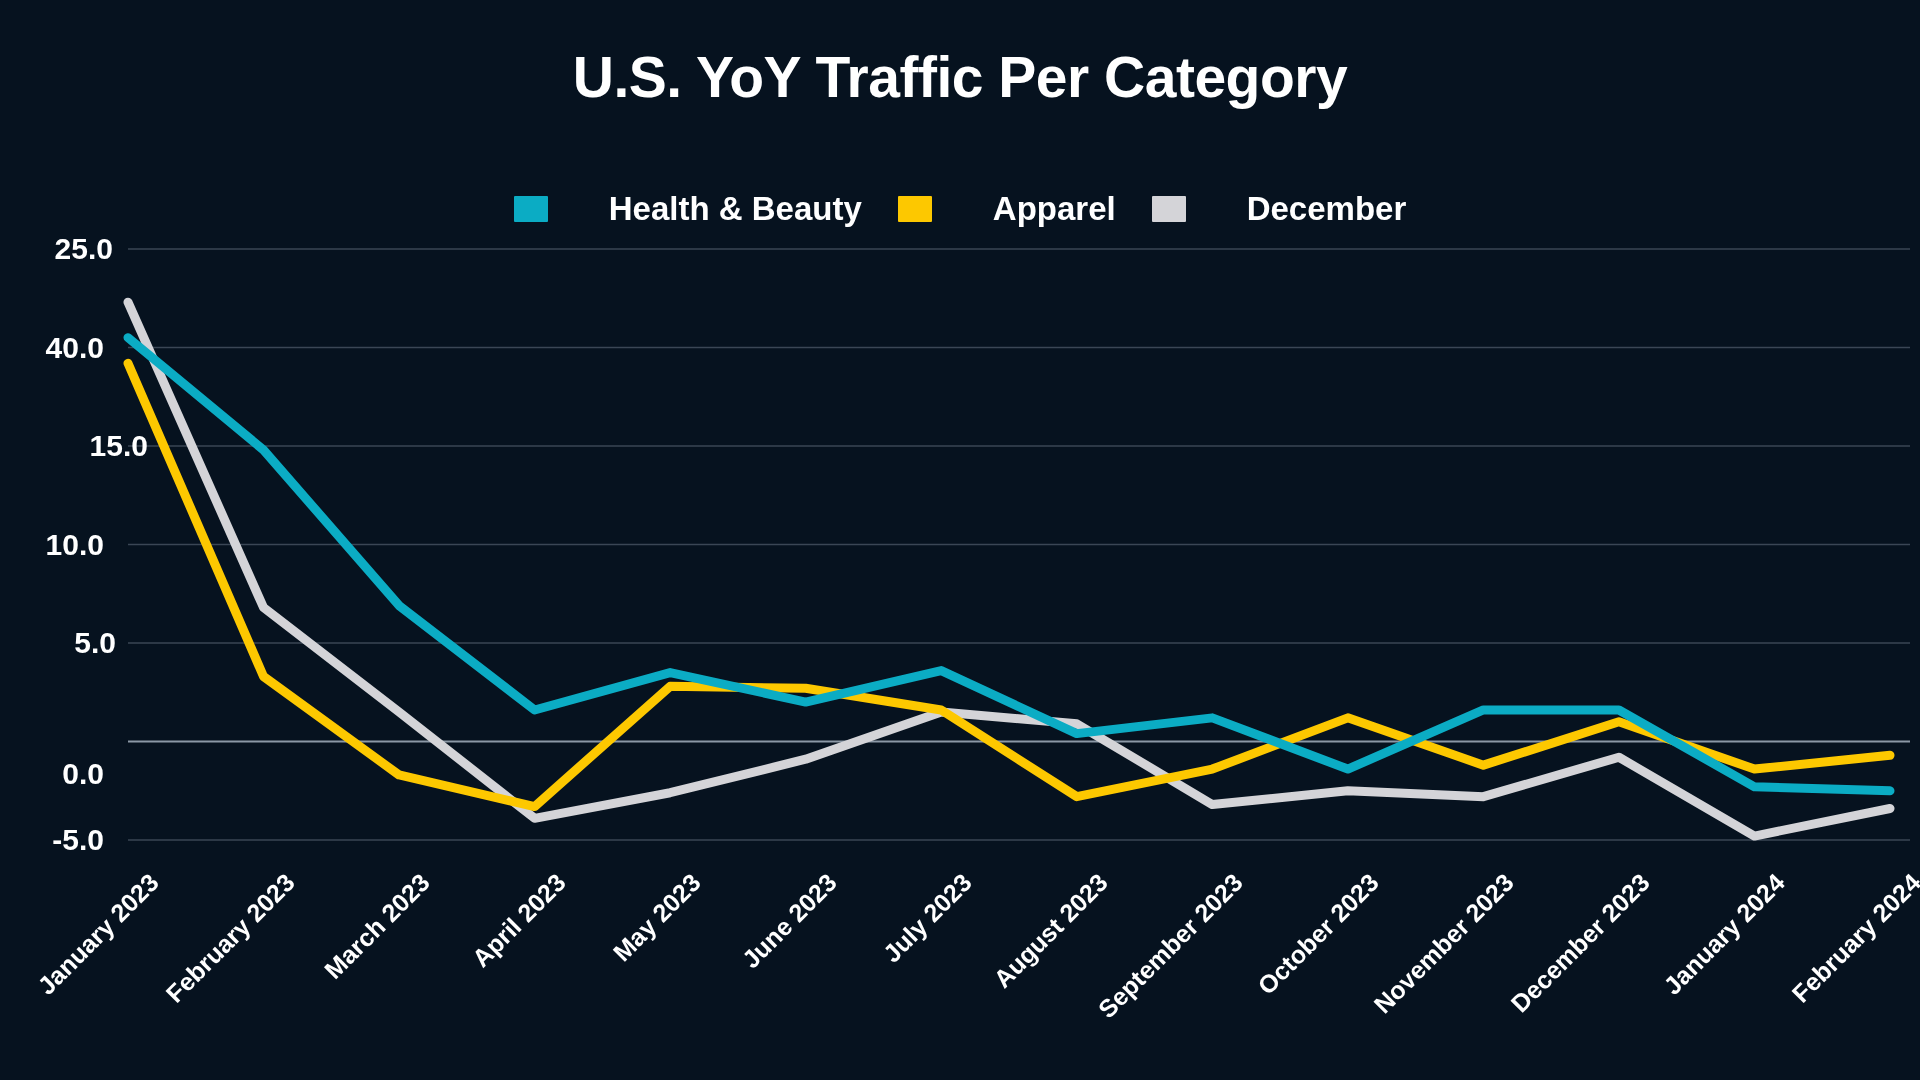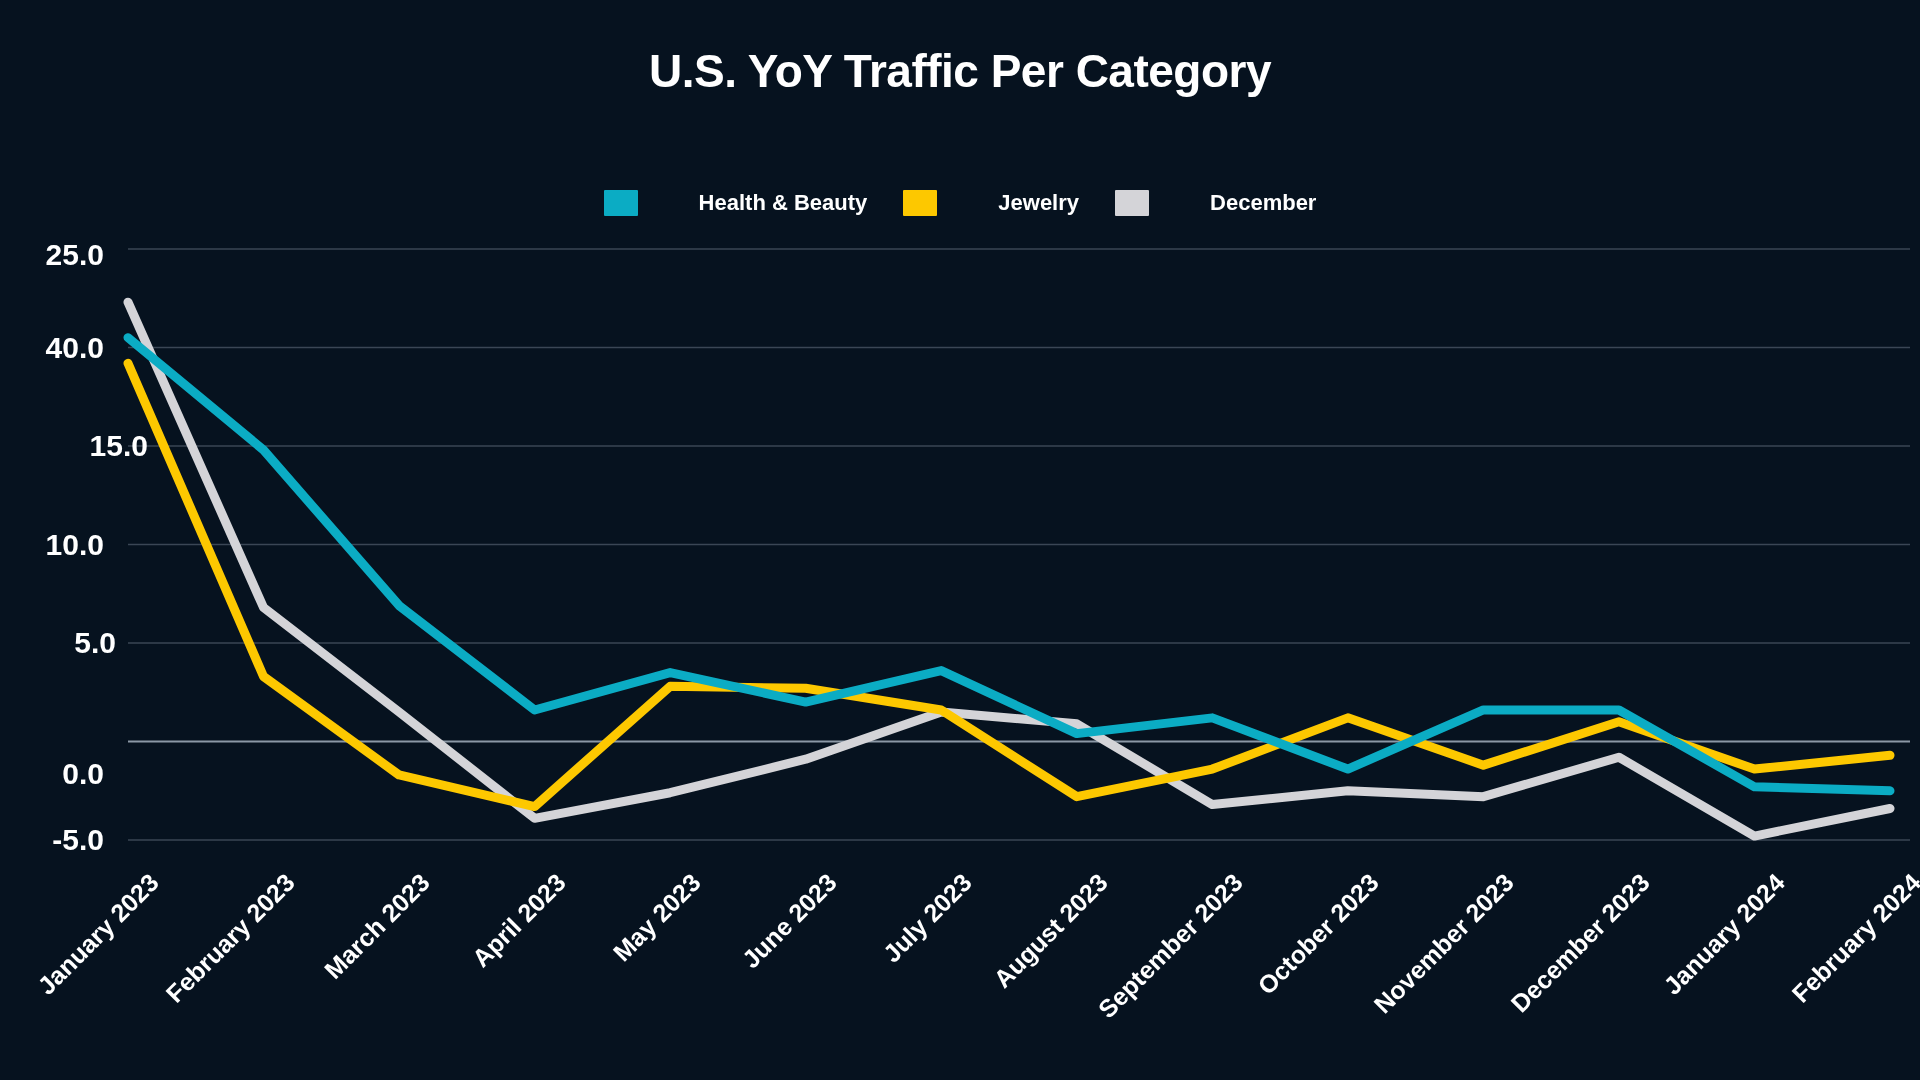--- a/index.html
+++ b/index.html
@@ -19,21 +19,21 @@
     height: 1080px;
     background: #06121f;
   }
   #chart-title {
     position: absolute;
     top: 46px;
     left: 0;
     width: 1920px;
     text-align: center;
     color: #ffffff;
-    font-size: 46px;
+    font-size: 57px;
     font-weight: bold;
     letter-spacing: -0.5px;
     line-height: 1.1;
     white-space: nowrap;
   }
   #legend {
     position: absolute;
     top: 190px;
     left: 0;
     width: 1920px;
@@ -48,21 +48,21 @@
     gap: 13px;
   }
   .legend-swatch {
     width: 34px;
     height: 26px;
     border-radius: 1px;
     flex: 0 0 auto;
   }
   .legend-label {
     color: #ffffff;
-    font-size: 22px;
+    font-size: 33px;
     font-weight: bold;
     white-space: nowrap;
     margin-left: 48px;
   }
   #plot-wrap {
     position: absolute;
     left: 0;
     top: 0;
     width: 1920px;
     height: 1080px;
@@ -100,42 +100,42 @@
 
   <div id="chart-title">U.S. YoY Traffic Per Category</div>
 
   <div id="legend">
       <div class="legend-item">
         <span class="legend-swatch" style="background: rgb(11, 172, 196);"></span>
         <span class="legend-label">Health &amp; Beauty</span>
       </div>
       <div class="legend-item">
         <span class="legend-swatch" style="background: rgb(253, 200, 0);"></span>
-        <span class="legend-label">Jewelry</span>
+        <span class="legend-label">Apparel</span>
       </div>
       <div class="legend-item">
         <span class="legend-swatch" style="background: rgb(212, 212, 216);"></span>
         <span class="legend-label">December</span>
       </div>
     </div>
 
   <div id="plot-wrap">
     <svg id="plot-svg" width="1920" height="1080">
         <line x1="128" x2="1910" y1="249" y2="249" stroke="#3a4655" stroke-width="1.6"></line>
         <line x1="128" x2="1910" y1="347.5" y2="347.5" stroke="#3a4655" stroke-width="1.6"></line>
         <line x1="128" x2="1910" y1="446" y2="446" stroke="#3a4655" stroke-width="1.6"></line>
         <line x1="128" x2="1910" y1="544.5" y2="544.5" stroke="#3a4655" stroke-width="1.6"></line>
         <line x1="128" x2="1910" y1="643" y2="643" stroke="#3a4655" stroke-width="1.6"></line>
         <line x1="128" x2="1910" y1="741.5" y2="741.5" stroke="#8b98a6" stroke-width="2"></line>
         <line x1="128" x2="1910" y1="840" y2="840" stroke="#3a4655" stroke-width="1.6"></line>
         <polyline points="128,302.19 263.53846153846155,607.54 399.0769230769231,711.95 534.6153846153846,818.3299999999999 670.1538461538462,792.72 805.6923076923077,759.23 941.2307692307693,711.95 1076.7692307692307,723.77 1212.3076923076924,804.54 1347.8461538461538,790.75 1483.3846153846155,796.66 1618.923076923077,757.26 1754.4615384615386,836.0600000000001 1890,808.48" fill="none" stroke="#d4d4d8" stroke-width="9" stroke-linejoin="round" stroke-linecap="round"></polyline>
         <polyline points="128,363.26 263.53846153846155,676.49 399.0769230769231,774.99 534.6153846153846,806.51 670.1538461538462,686.3399999999999 805.6923076923077,688.3100000000001 941.2307692307693,709.98 1076.7692307692307,796.66 1212.3076923076924,769.08 1347.8461538461538,717.86 1483.3846153846155,765.14 1618.923076923077,721.8 1754.4615384615386,769.08 1890,755.29" fill="none" stroke="#fdc800" stroke-width="9" stroke-linejoin="round" stroke-linecap="round"></polyline>
         <polyline points="128,337.65 263.53846153846155,449.93999999999994 399.0769230769231,605.57 534.6153846153846,709.98 670.1538461538462,672.55 805.6923076923077,702.1 941.2307692307693,670.5799999999999 1076.7692307692307,733.6200000000001 1212.3076923076924,717.86 1347.8461538461538,769.08 1483.3846153846155,709.98 1618.923076923077,709.98 1754.4615384615386,786.8100000000001 1890,790.75" fill="none" stroke="#0bacc4" stroke-width="9" stroke-linejoin="round" stroke-linecap="round"></polyline>
       </svg>
-  <div class="ytick-label" style="top: 255px; left: 0px; width: 104px;">25.0</div>
+  <div class="ytick-label" style="top: 249px; left: 0px; width: 104px; padding-left: 9px;">25.0</div>
       <div class="ytick-label" style="top: 347.5px; left: 0px; width: 104px;">40.0</div>
       <div class="ytick-label" style="top: 446px; left: 0px; width: 104px; margin-left: 44px;">15.0</div>
       <div class="ytick-label" style="top: 544.5px; left: 0px; width: 104px;">10.0</div>
       <div class="ytick-label" style="top: 643px; left: 12px; width: 104px;">5.0</div>
       <div class="ytick-label" style="top: 741.5px; left: 0px; width: 104px; margin-top: 32px;">0.0</div>
       <div class="ytick-label" style="top: 840px; left: 0px; width: 104px;">-5.0</div>
       <div class="xtick-label" style="left: -96px; top: 868px; width: 240px;">January 2023</div>
       <div class="xtick-label" style="left: 39.5385px; top: 868px; width: 240px;">February 2023</div>
       <div class="xtick-label" style="left: 175.077px; top: 868px; width: 240px;">March 2023</div>
       <div class="xtick-label" style="left: 310.615px; top: 868px; width: 240px;">April 2023</div>

